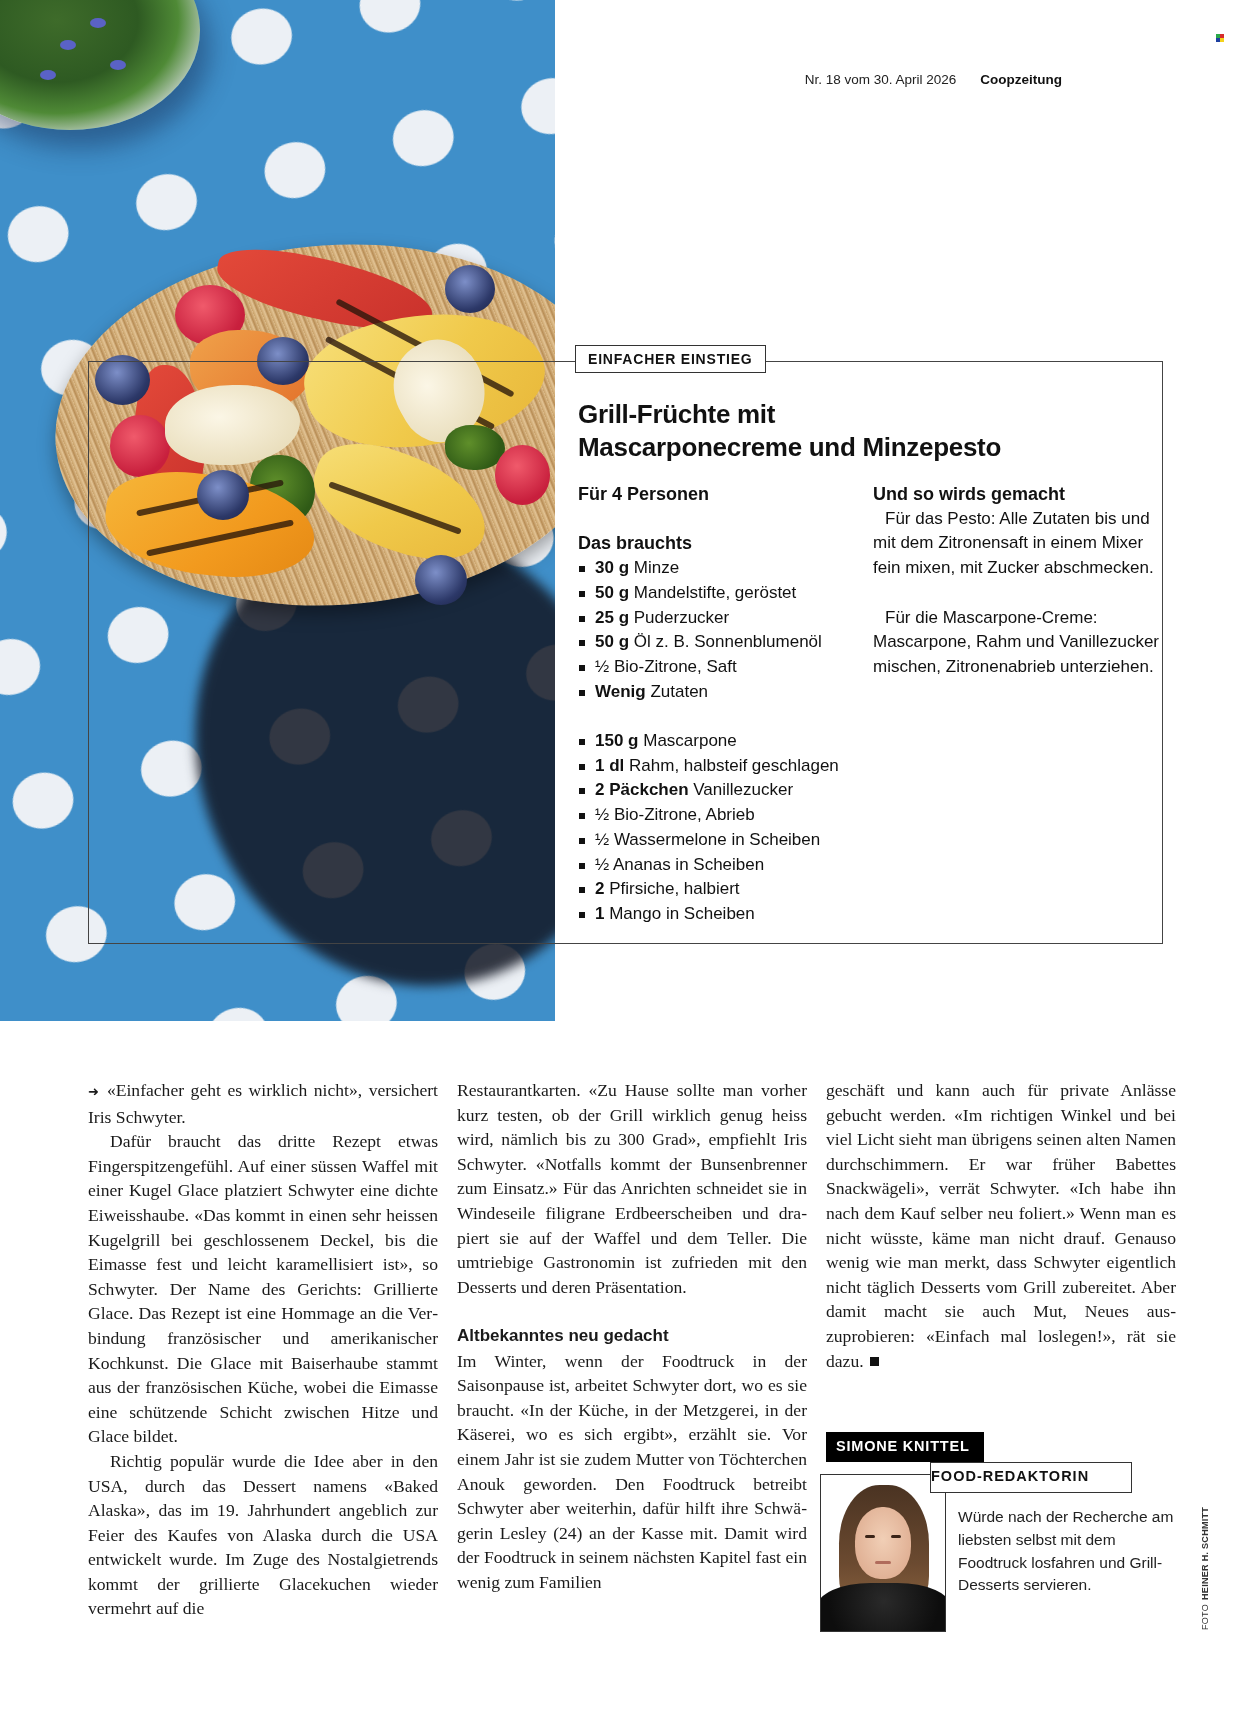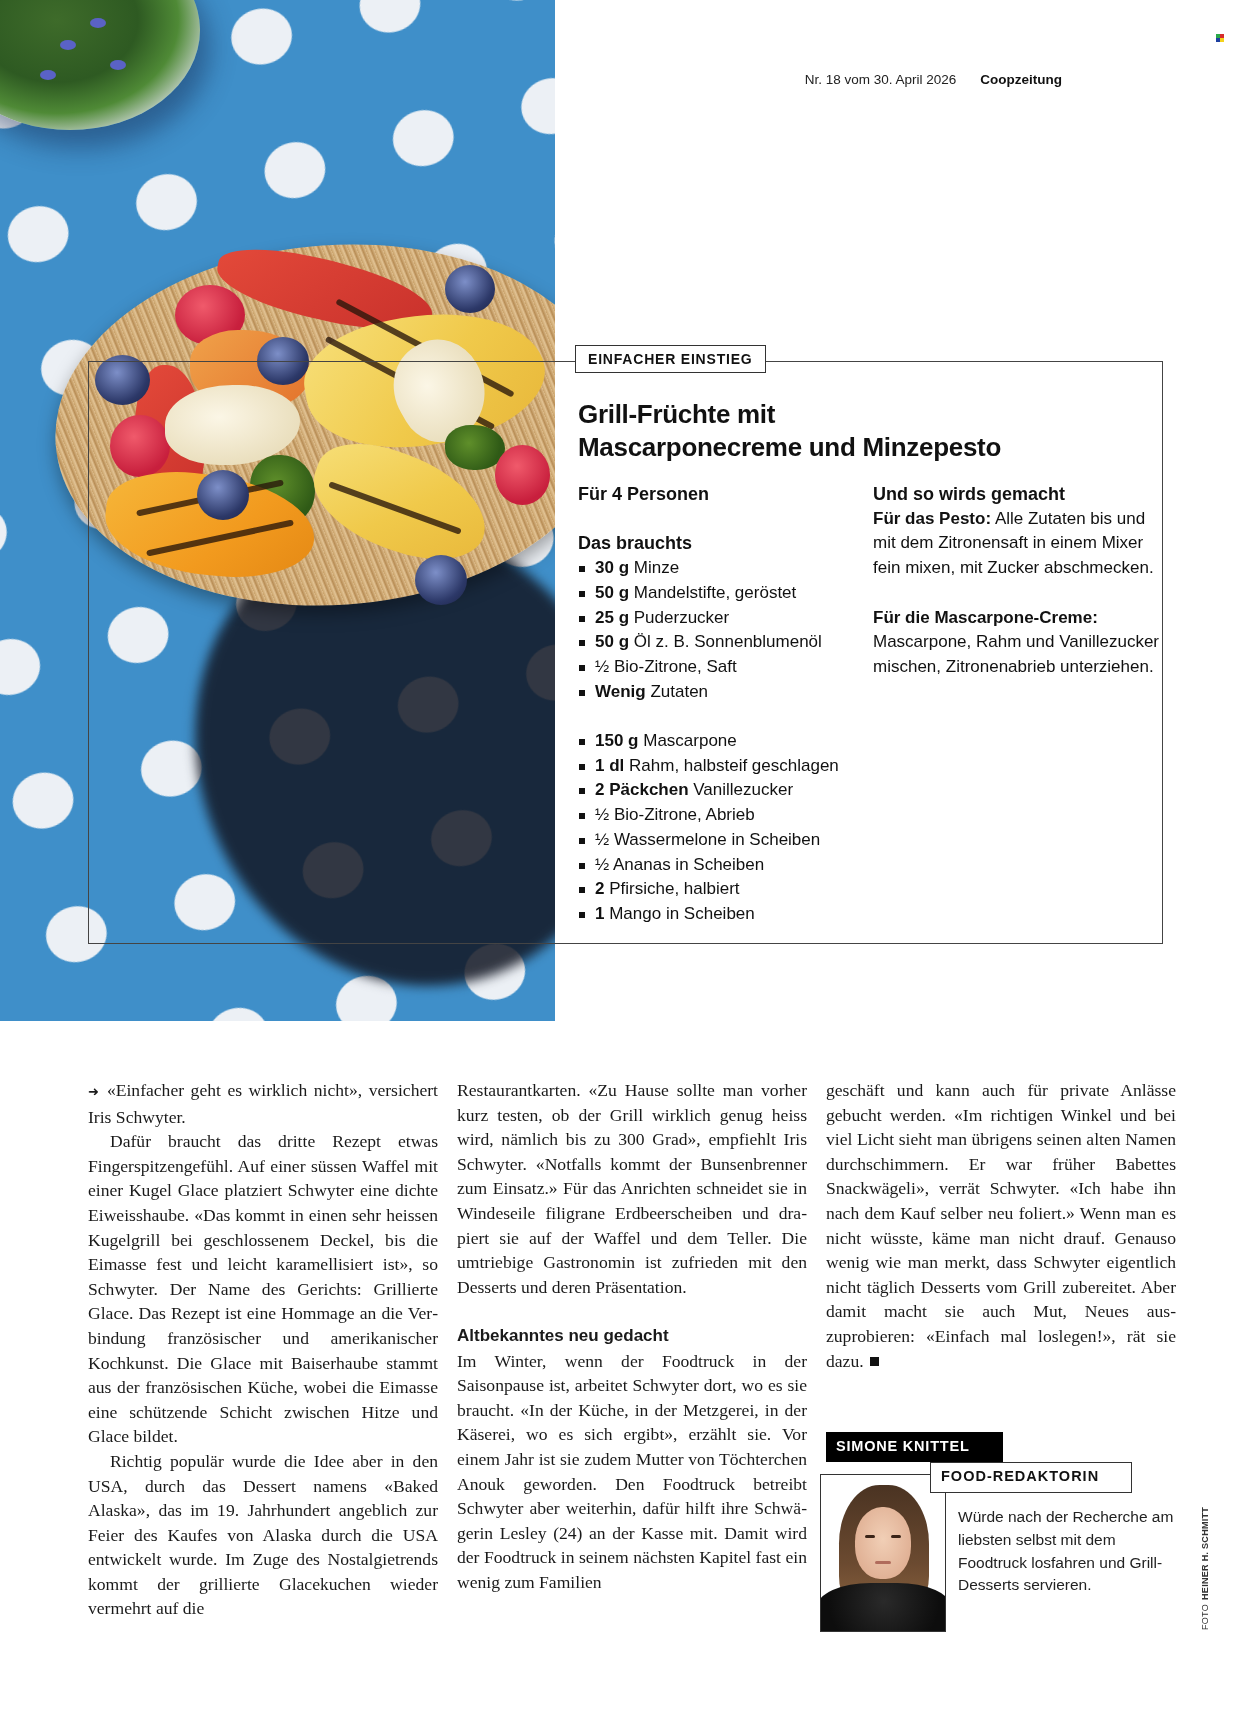--- a/index.html
+++ b/index.html
@@ -90,21 +90,21 @@
   .col-ing h3, .col-steps h3 { font-size: 18px; font-weight: bold; line-height: 24.7px; }
   .servings { font-weight: bold; margin-bottom: 24.7px; }
   .ing-list { list-style: none; }
   .ing-list li { position: relative; padding-left: 17px; white-space: nowrap; }
   .ing-list li::before {
     content: ""; position: absolute; left: 1px; top: 10px; width: 6px; height: 6px; background: #111;
   }
   .ing-list li b { font-weight: bold; }
   .ing-list.second { margin-top: 24.7px; }
   .step { margin-bottom: 24.7px; }
-  .step b { font-weight: bold; }
+  .step b { font-weight: normal; margin-left: 12px; }
 
   
   .article { position: absolute; top: 1078px; left: 88px; width: 1084px; height: 560px; }
   .col {
     position: absolute; top: 0; width: 350px;
     font-family: "Liberation Serif", serif; font-size: 17.6px; line-height: 24.6px;
     text-align: justify; hyphens: manual; color: #1a1a1a;
   }
   .col p { margin: 0; }
   .col p.indent { text-indent: 22px; }
@@ -115,21 +115,21 @@
   .subhead {
     font-family: "Liberation Sans", sans-serif; font-weight: bold; font-size: 17px;
     margin-top: 24.6px; line-height: 24.6px; text-align: left;
   }
   .end-mark { display: inline-block; width: 9px; height: 9px; background: #111; margin-left: 6px; vertical-align: 1px; }
 
   
   .byline-name {
     position: absolute; left: 826px; top: 1432px;
     background: #000; color: #fff; font-weight: bold; font-size: 14.5px; letter-spacing: 0.8px;
-    padding: 6px 10px; height: 30px; width: 177px;
+    padding: 6px 10px; height: 30px; width: 158px;
   }
   .byline-photo-frame {
     position: absolute; left: 820px; top: 1474px; width: 126px; height: 158px;
     border: 1.5px solid #333; background: #fff; overflow: hidden;
   }
   .portrait { position: absolute; inset: 0; background: #fff; }
   .portrait .hair {
     position: absolute; left: 18px; top: 10px; width: 90px; height: 130px;
     border-radius: 45% 45% 30% 30%;
     background: linear-gradient(180deg, #4a3322, #6b4a30 60%, #8a6440);
@@ -142,21 +142,21 @@
   .portrait .eye { position: absolute; top: 60px; width: 10px; height: 3px; background: #3a2418; border-radius: 2px; }
   .portrait .mouth { position: absolute; left: 54px; top: 86px; width: 16px; height: 3px; background: #b06c5c; border-radius: 2px; }
   .portrait .sweater {
     position: absolute; left: -4px; top: 108px; width: 134px; height: 60px;
     border-radius: 40% 40% 0 0;
     background: radial-gradient(circle at 50% 30%, #2a2a2a, #0d0d0d 70%);
   }
   .byline-role {
     position: absolute; left: 930px; top: 1462px;
     background: #fff; border: 1.5px solid #333; font-weight: bold; font-size: 14.5px; letter-spacing: 1px;
-    padding: 5px 10px; height: 31px; width: 202px;
+    padding: 5px 0; height: 31px; width: 202px;
   }
   .byline-text {
     position: absolute; left: 958px; top: 1506px; width: 220px;
     font-size: 15.5px; line-height: 22.8px; color: #222;
   }
   .photo-credit {
     position: absolute; left: 1200px; top: 1630px;
     transform: rotate(-90deg); transform-origin: 0 0;
     font-size: 9px; letter-spacing: 0.3px; color: #333; white-space: nowrap;
   }

